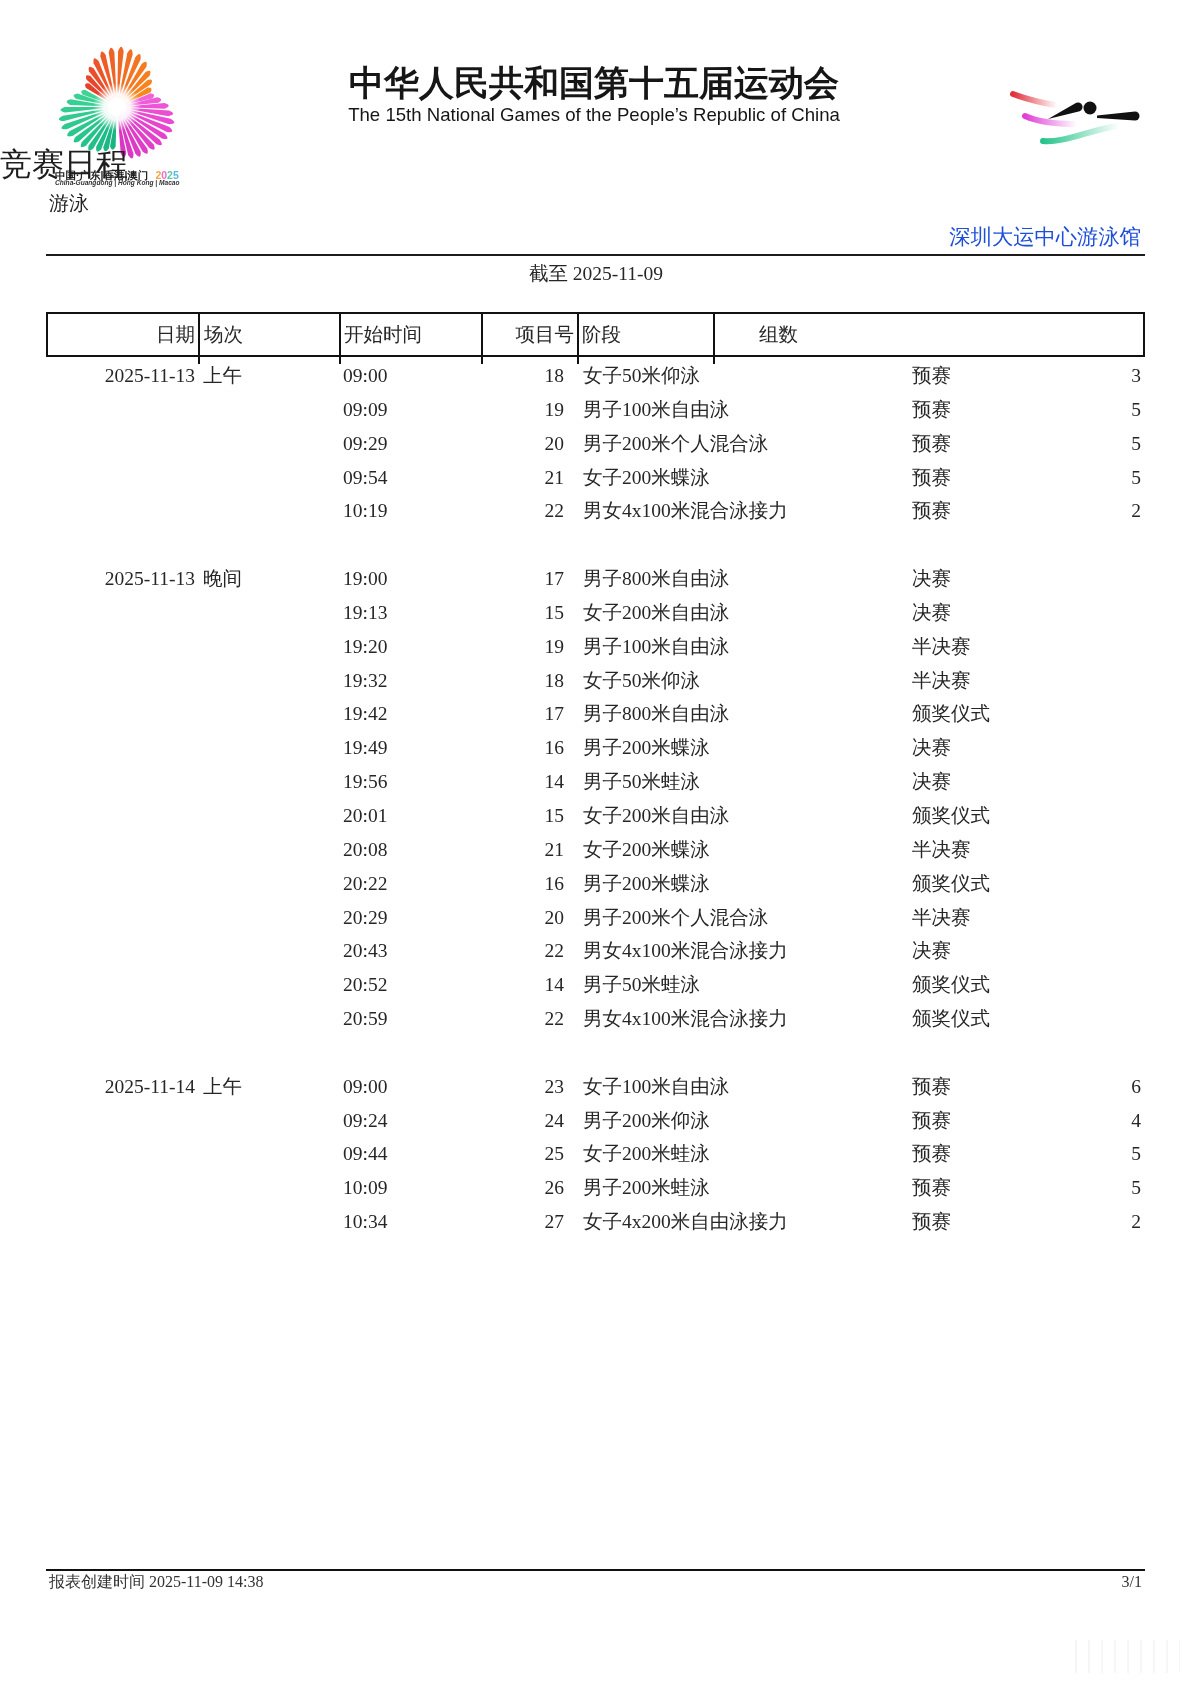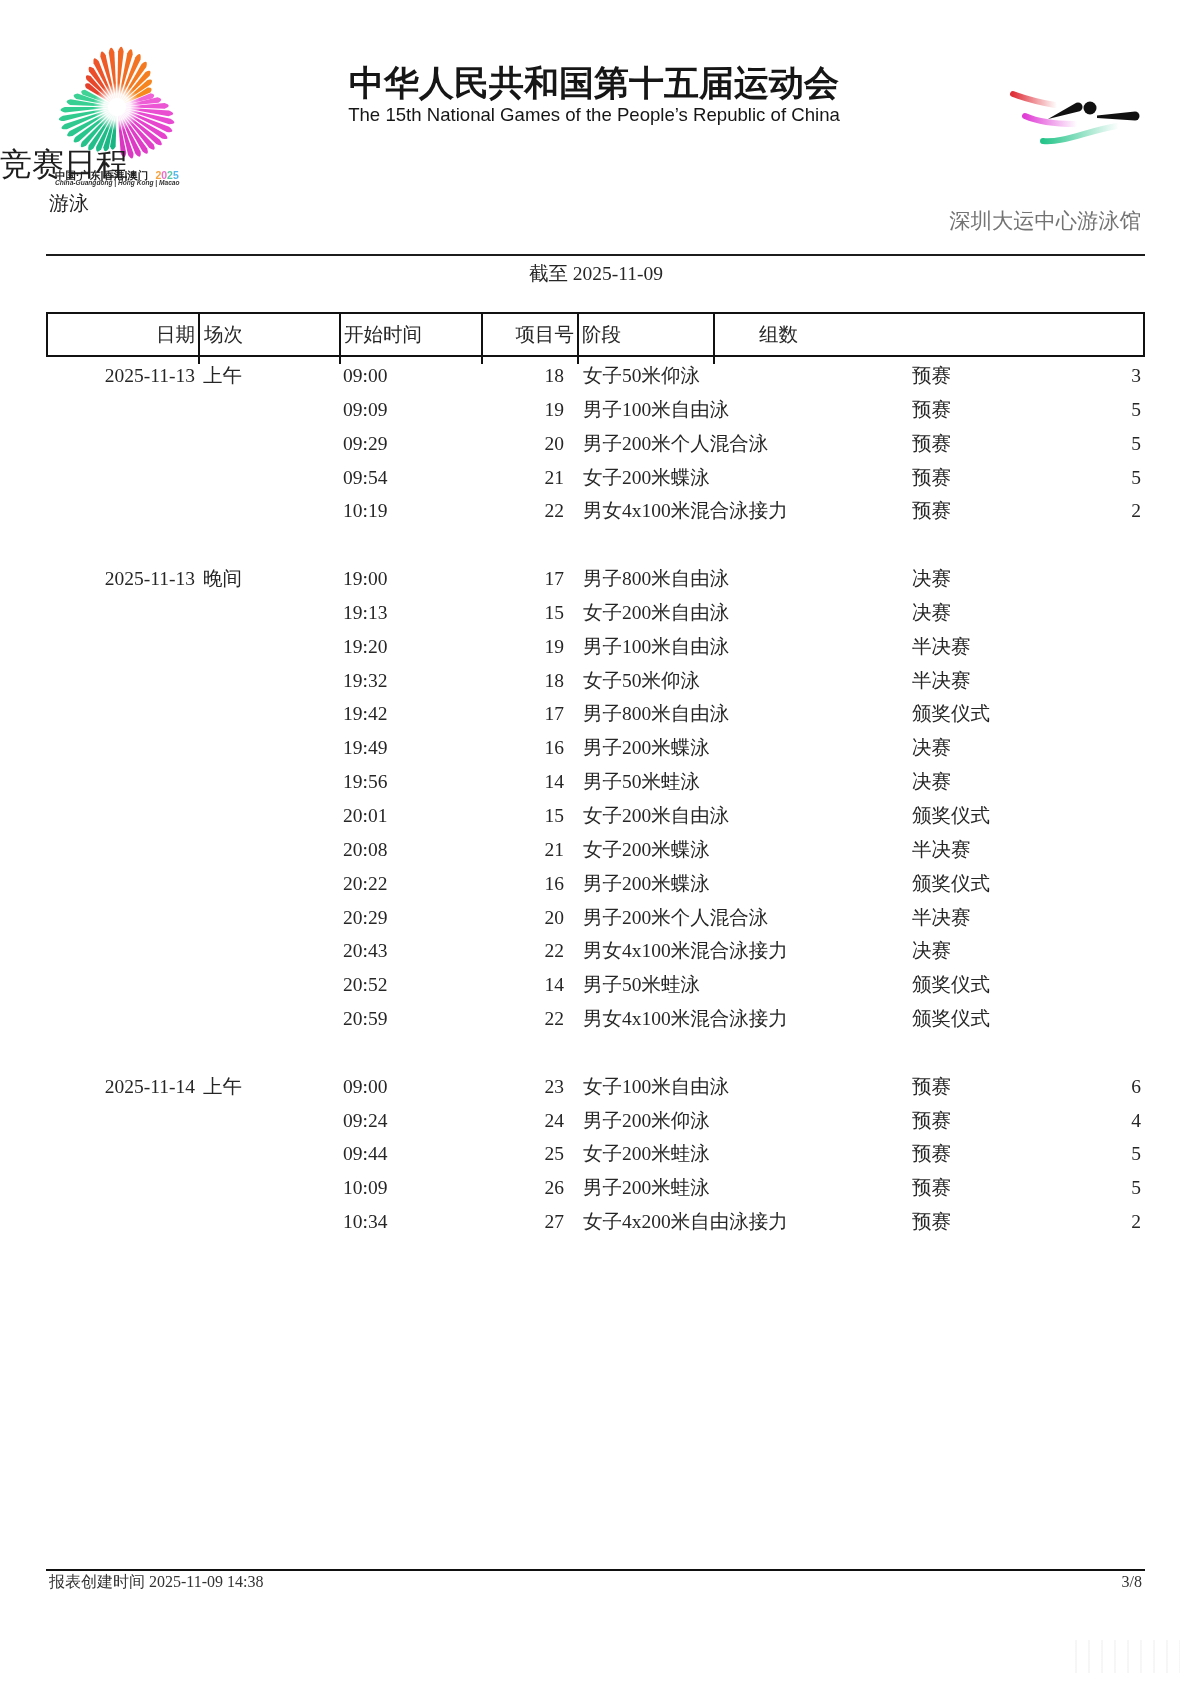--- a/index.html
+++ b/index.html
@@ -33,21 +33,21 @@
   .title-en {
     left:0; top:104px; width:1188px; text-align:center;
     font-family:"Liberation Sans","DejaVu Sans",sans-serif;
     font-size:18.6px; line-height:22px; color:#161616; white-space:nowrap;
   }
   .doc-title {
     left:0; top:145px; width:1190px; 
     font-size:32px; line-height:38px; color:#1e1e1e; white-space:nowrap;
   }
   .venue {
-    right:49px; top:208px; font-size:21.3px; line-height:26px; color:#737373; white-space:nowrap;
+    right:49px; top:224px; font-size:21.3px; line-height:26px; color:#1d4ed8; white-space:nowrap;
   }
   .rule-top { left:46px; top:254px; width:1099px; height:2px; background:#1c1c1c; }
   .asof {
     left:0; top:262px; width:1192px; text-align:center;
     font-size:19.5px; line-height:24px; color:#262626; white-space:nowrap;
   }
   .thead {
     left:46px; top:312px; width:1099px; height:45px;
     border:2px solid #111; box-sizing:border-box; display:flex;
   }
@@ -416,15 +416,15 @@
     <span class="c3">10:34</span>
     <span class="c4">27</span>
     <span class="c5">女子4x200米自由泳接力</span>
     <span class="c6">预赛</span>
     <span class="c7">2</span>
   </div>
 </div>
 
 <div class="abs rule-bottom"></div>
 <div class="abs footer-left"><span>报表创建时间</span> <span>2025-11-09 14:38</span></div>
-<div class="abs footer-right">3/8</div>
+<div class="abs footer-right">3/1</div>
 
 <div class="abs watermark"></div>
 
 </body></html>

